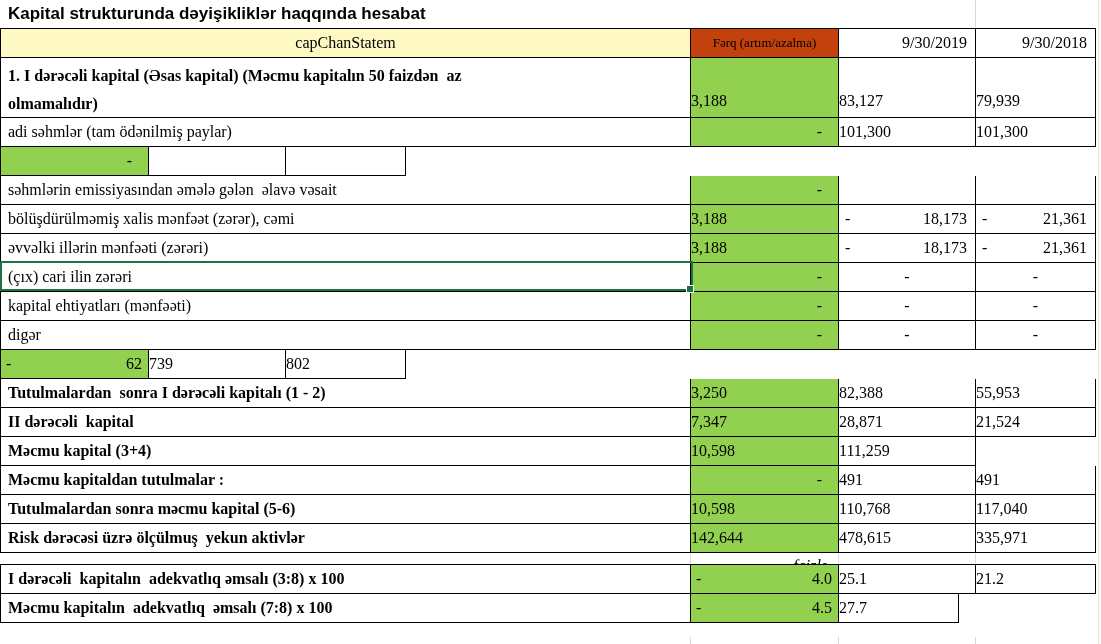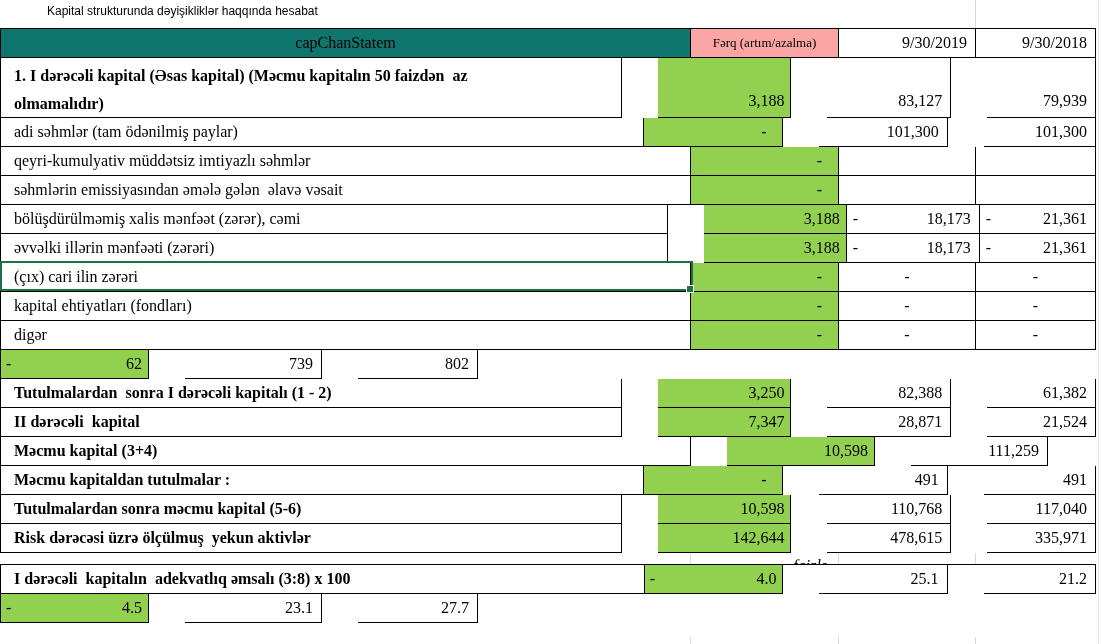--- a/index.html
+++ b/index.html
@@ -7,52 +7,52 @@
   .sheet {
     position:relative; width:1101px; height:644px; background:#fff;
     font-family:"Liberation Serif", "DejaVu Serif", serif; color:#000;
     overflow:hidden;
   }
   
   .title-row { position:absolute; left:0; top:0; width:1101px; height:28px; }
   .report-title {
     position:absolute; left:8px; top:4px;
     font-family:"Liberation Sans", "DejaVu Sans", sans-serif;
-    font-weight:normal; font-size:12px; white-space:pre;margin-left:39px;
+    font-weight:bold; font-size:17px; white-space:pre;
   }
   .unit-cell {
     position:absolute; left:838px; top:0; width:137px; height:28px;
     border-left:1px solid #000; display:flex; align-items:center; justify-content:center;
     font-weight:bold; font-size:16px;
   }
   
   .tbl { position:absolute; left:0; border-top:1px solid #000; border-left:1px solid #000; background:#fff; }
   .row { display:flex; width:1095px; height:29px; }
   .row.tall { height:60px; }
   .cell {
     border-right:1px solid #000; border-bottom:1px solid #000;
     display:flex; align-items:center; overflow:hidden; font-size:16px;
   }
-  .c-label { width:690px; padding-left:13px; white-space:pre-wrap; line-height:20px; }
+  .c-label { width:690px; padding-left:7px; white-space:pre-wrap; line-height:20px; }
   .c-diff  { width:148px; background:#92D050; }
   .c-2019  { width:137px; }
   .c-2018  { width:120px; }
   .bold .c-label { font-weight:bold; }
   .tall .c-label { align-items:flex-start; padding-top:4px; line-height:28px; }
   .tall .c-diff, .tall .c-2019, .tall .c-2018 { align-items:flex-end; padding-bottom:7px; }
   
-  .num  { justify-content:flex-end; padding-right:8px;margin-left:36px; }
+  .num  { justify-content:flex-start; padding-right:8px; }
   .c-diff.num { padding-right:6px; }
   .dash { justify-content:center; }
   .c-diff.dash { justify-content:flex-end; padding-right:16px; }
   .neg  { justify-content:space-between; padding-left:6px; padding-right:8px; }
   .c-diff.neg { padding-left:5px; padding-right:6px; }
   
-  .hdr .c-label { background:#0f766e; justify-content:center; padding-left:0; }
-  .hdr .c-diff  { background:#fca5a5; justify-content:center; font-size:13px; }
+  .hdr .c-label { background:#fef9c3; justify-content:center; padding-left:0; }
+  .hdr .c-diff  { background:#c2410c; justify-content:center; font-size:13px; }
   .hdr .c-2019, .hdr .c-2018 { justify-content:flex-end; padding-right:8px; }
   
   .pct-strip { position:absolute; left:0; top:553px; width:1096px; height:25px; }
   .pct-label {
     position:absolute; left:690px; top:0; width:148px; height:25px;
     display:flex; align-items:center; justify-content:flex-end; padding-right:10px;
     font-style:italic; font-size:16px;
   }
   .vgrid { position:absolute; width:1px; background:#d9d9d9; }
   
@@ -108,21 +108,20 @@
             <span>-</span>
           </div>
           <div class="cell c-2019 num">
             <span>101,300</span>
           </div>
           <div class="cell c-2018 num">
             <span>101,300</span>
           </div>
         </div>
         <div class="row">
-          <div class="cell c-label"><span>qeyri-kumulyativ müddətsiz imtiyazlı səhmlər</span></div>
           <div class="cell c-diff dash">
             <span>-</span>
           </div>
           <div class="cell c-2019 blank"></div>
           <div class="cell c-2018 blank"></div>
         </div>
         <div class="row">
           <div class="cell c-label"><span>səhmlərin emissiyasından əmələ gələn  əlavə vəsait</span></div>
           <div class="cell c-diff dash">
             <span>-</span>
@@ -164,21 +163,21 @@
             <span>-</span>
           </div>
           <div class="cell c-2019 dash">
             <span>-</span>
           </div>
           <div class="cell c-2018 dash">
             <span>-</span>
           </div>
         </div>
         <div class="row">
-          <div class="cell c-label"><span>kapital ehtiyatları (fondları)</span></div>
+          <div class="cell c-label"><span>kapital ehtiyatları (mənfəəti)</span></div>
           <div class="cell c-diff dash">
             <span>-</span>
           </div>
           <div class="cell c-2019 dash">
             <span>-</span>
           </div>
           <div class="cell c-2018 dash">
             <span>-</span>
           </div>
         </div>
@@ -208,21 +207,21 @@
         </div>
         <div class="row bold">
           <div class="cell c-label"><span>Tutulmalardan  sonra I dərəcəli kapitalı (1 - 2)</span></div>
           <div class="cell c-diff num">
             <span>3,250</span>
           </div>
           <div class="cell c-2019 num">
             <span>82,388</span>
           </div>
           <div class="cell c-2018 num">
-            <span>61,382</span>
+            <span>55,953</span>
           </div>
         </div>
         <div class="row bold">
           <div class="cell c-label"><span>II dərəcəli  kapital</span></div>
           <div class="cell c-diff num">
             <span>7,347</span>
           </div>
           <div class="cell c-2019 num">
             <span>28,871</span>
           </div>
@@ -294,26 +293,24 @@
             <span>4.0</span>
           </div>
           <div class="cell c-2019 num">
             <span>25.1</span>
           </div>
           <div class="cell c-2018 num">
             <span>21.2</span>
           </div>
         </div>
         <div class="row bold">
+          <div class="cell c-label"><span>Məcmu kapitalın  adekvatlıq  əmsalı (7:8) x 100</span></div>
           <div class="cell c-diff neg">
             <span>-</span>
             <span>4.5</span>
-          </div>
-          <div class="cell c-2019 num">
-            <span>23.1</span>
           </div>
           <div class="cell c-2018 num">
             <span>27.7</span>
           </div>
         </div>
       </div>
   </div>
 
   <div class="vgrid" style="left:690px; top:637px; height:7px;"></div>
   <div class="vgrid" style="left:838px; top:637px; height:7px;"></div>

